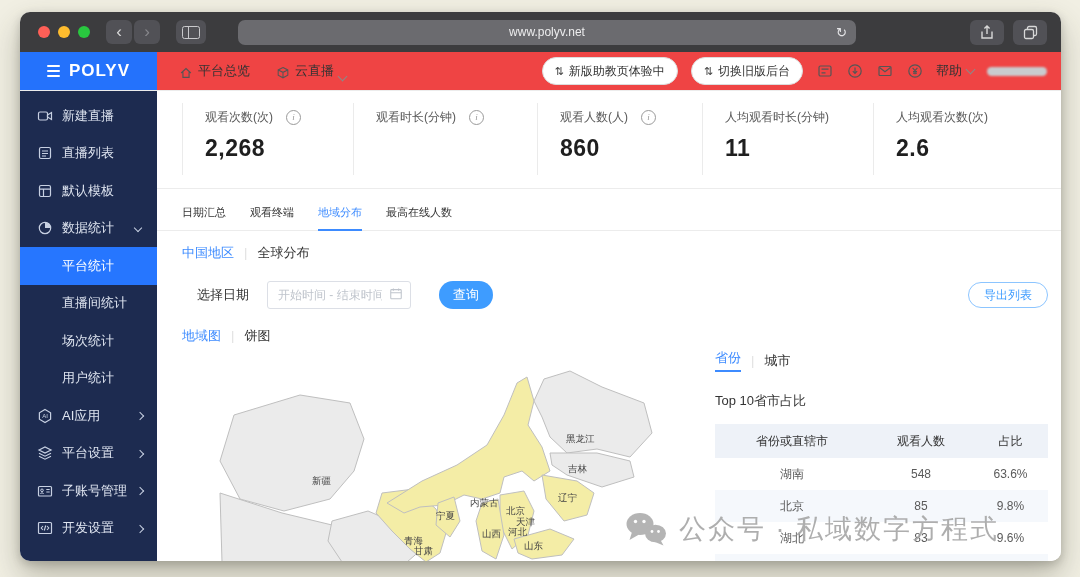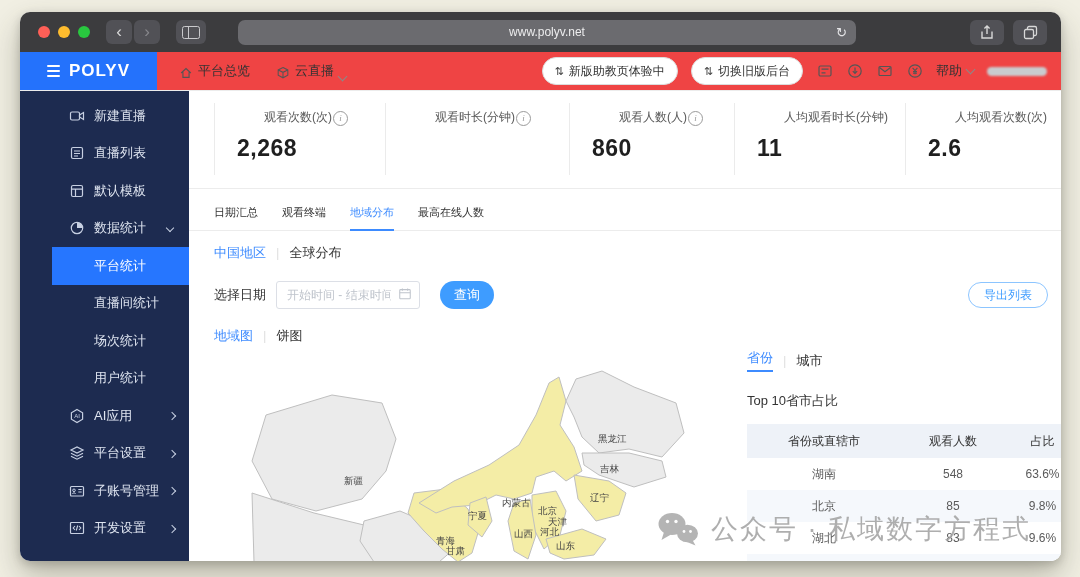--- a/index.html
+++ b/index.html
@@ -35,45 +35,45 @@
   .chev{display:inline-block;width:6px;height:6px;border-right:1.4px solid #8a8a8a;border-bottom:1.4px solid #8a8a8a;transform:rotate(45deg);margin-top:-3px;}
   .hright{margin-left:auto;display:flex;align-items:center;gap:13px;padding-right:14px;}
   .pill{border:1px solid #DCDCDC;border-radius:15px;height:26px;padding:0 12px;font-size:12px;color:#333;
     display:flex;align-items:center;gap:5px;background:#fff;cursor:pointer;white-space:nowrap;}
   .swapglyph{font-size:11px;color:#444;}
   .hicon{width:17px;height:17px;display:flex;align-items:center;justify-content:center;cursor:pointer;}
   .help{display:flex;align-items:center;gap:5px;font-size:13px;color:#333;cursor:pointer;}
   .blurbar{width:60px;height:9px;background:#C9CBCE;border-radius:5px;filter:blur(1.2px);}
   
   .appbody{display:flex;height:471px;}
-  .sidenav{width:137px;background:#1D2B50;padding-top:6px;color:#DFE5F0;flex-shrink:0;padding-left:32px;}
+  .sidenav{width:137px;background:#1D2B50;padding-top:6px;color:#DFE5F0;flex-shrink:0;}
   .sn-item{height:37.5px;display:flex;align-items:center;padding-left:17px;font-size:13px;gap:9px;position:relative;cursor:pointer;}
   .sn-item svg{flex-shrink:0;}
   .sn-sub{padding-left:42px;}
   .sn-active{background:#2676FF;color:#fff;}
   .sn-chev-d{position:absolute;right:16px;width:5px;height:5px;border-right:1.3px solid #C7D0E2;border-bottom:1.3px solid #C7D0E2;transform:rotate(45deg);top:15px;}
   .sn-chev-r{position:absolute;right:14px;width:5px;height:5px;border-right:1.3px solid #C7D0E2;border-bottom:1.3px solid #C7D0E2;transform:rotate(-45deg);top:16px;}
   .main{flex:1;background:#fff;position:relative;overflow:hidden;}
   
   .stats{position:absolute;left:0;top:0;right:0;height:97px;border-bottom:1px solid #ECECEC;}
   .stat{position:absolute;top:12px;height:72px;border-left:1px solid #EBEBEB;padding-left:22px;width:150px;}
-  .stat-label{font-size:12px;color:#595959;display:flex;align-items:flex-end;gap:1px;margin-top:6px;margin-left:27px;}
+  .stat-label{font-size:12px;color:#595959;display:flex;align-items:center;gap:13px;margin-top:6px;}
   .info-i{width:13px;height:13px;border:1px solid #9a9a9a;border-radius:50%;color:#9a9a9a;font-size:9px;line-height:12px;text-align:center;font-style:italic;font-family:"Liberation Serif",serif;}
   .stat-value{font-size:23px;font-weight:700;color:#1F1F1F;margin-top:9px;letter-spacing:.5px;}
   
   .tabsrow{position:absolute;left:0;right:0;top:105px;height:34px;border-bottom:1px solid #ECECEC;padding-left:25px;display:flex;gap:24px;font-size:11px;color:#333;}
   .tab{line-height:33px;position:relative;cursor:pointer;white-space:nowrap;}
   .tab-active{color:#3D8BFF;}
   .tab-active::after{content:"";position:absolute;left:0;right:0;bottom:-1px;height:2px;background:#3D8BFF;}
   .scoperow{position:absolute;left:25px;top:152px;font-size:13px;display:flex;align-items:center;gap:10px;line-height:20px;}
   .link-blue{color:#3D8BFF;cursor:pointer;}
   .sep{color:#E0E0E0;}
   .scope-off{color:#333;cursor:pointer;}
   
-  .daterow{position:absolute;left:25px;top:190px;right:13px;height:28px;display:flex;align-items:center;}
+  .daterow{position:absolute;left:40px;top:190px;right:13px;height:28px;display:flex;align-items:center;gap:8px;}
   .date-label{font-size:13px;color:#333;margin-right:10px;}
   .dateinput-wrap{position:relative;}
   .dateinput{width:104px;height:26px;border:1px solid #DCDFE6;border-radius:3px;padding:0 28px 0 10px;font-size:12px;color:#606266;outline:none;font-family:inherit;}
   .dateinput::placeholder{color:#BFC4CC;}
   .cal-icon{position:absolute;right:8px;top:6px;}
   .btn-query{margin-left:20px;width:54px;height:28px;border-radius:14px;background:#3E9CFF;color:#fff;font-size:13px;border:none;cursor:pointer;font-family:inherit;}
   .btn-export{margin-left:auto;height:26px;padding:0 15px;border-radius:14px;border:1px solid #8CC5FF;color:#3E9CFF;font-size:12px;background:#fff;cursor:pointer;font-family:inherit;}
   .viewrow{position:absolute;left:25px;top:236px;font-size:13px;display:flex;gap:10px;line-height:18px;}
   
   .mapwrap{position:absolute;left:25px;top:262px;width:530px;height:209px;}

